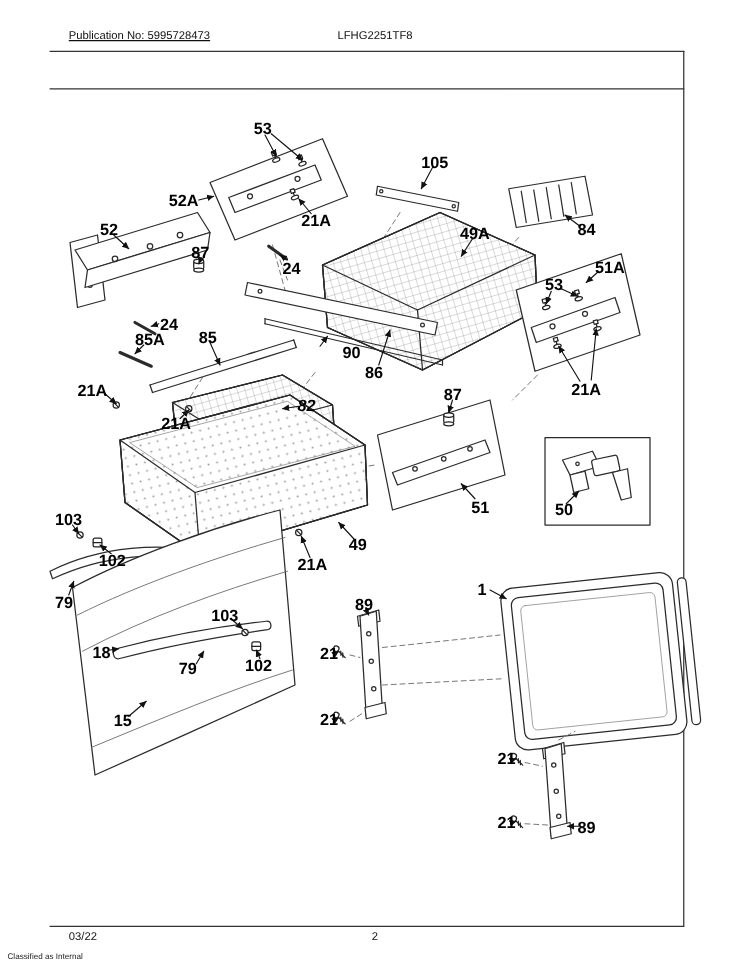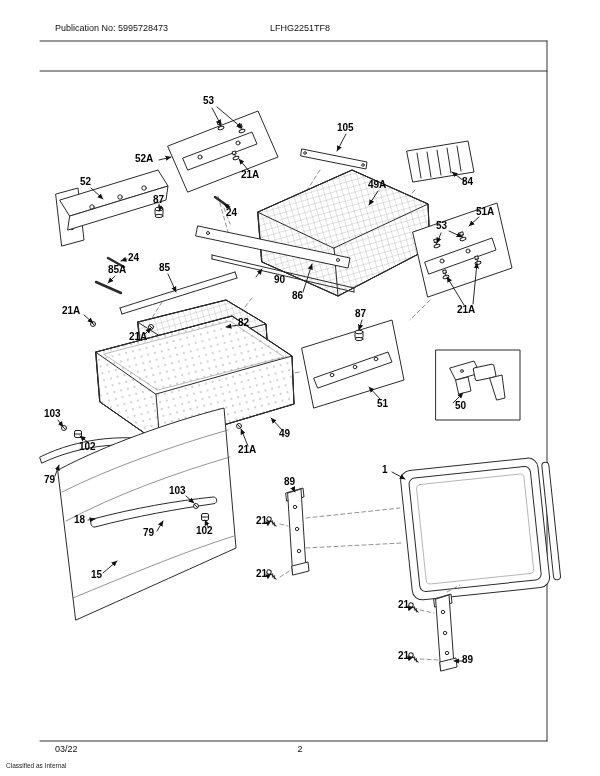--- a/index.html
+++ b/index.html
@@ -1,27 +1,27 @@
 <!DOCTYPE html>
 <html><head>
 <meta charset="utf-8">
 <style>
   html,body{margin:0;padding:0;background:#fff;}
   .page{position:relative;width:600px;height:776px;background:#ffffff;
         font-family:"Liberation Sans",sans-serif;overflow:hidden;color:#111;}
   .diagram{position:absolute;left:0;top:0;width:600px;height:776px;}
-  .hdr-pub{position:absolute;left:55px;top:23px;font-size:9px;}
+  .hdr-pub{position:absolute;left:55px;top:23px;font-size:9px;text-decoration:underline;}
   .hdr-model{position:absolute;left:0;right:0;top:23px;text-align:center;font-size:9px;}
   .hdr-title{position:absolute;left:0;right:0;top:50px;text-align:center;
              font-size:11.5px;font-weight:bold;color:#00008B;letter-spacing:.3px;}
   .ftr-date{position:absolute;left:55px;top:744px;font-size:9px;}
   .ftr-page{position:absolute;left:0;right:0;top:744px;text-align:center;font-size:9px;}
   .ftr-class{position:absolute;left:6px;top:762px;font-size:6.5px;color:#222;}
   .callout-layer{position:absolute;left:0;top:0;width:600px;height:776px;pointer-events:none;}
-  .callout{position:absolute;font-size:10px;font-weight:bold;color:#000;line-height:1;}
+  .callout{position:absolute;font-size:13px;font-weight:bold;color:#000;line-height:1;}
 </style>
 </head>
 <body>
 
 <div class="page">
 
   <svg class="diagram" viewBox="0 0 600 776" xmlns="http://www.w3.org/2000/svg">
     <defs>
       <marker id="arr" markerWidth="7" markerHeight="7" refX="6" refY="3.5" orient="auto">
         <path d="M0,0.6 L6.4,3.5 L0,6.4 Z" fill="#111" stroke="none"></path>
@@ -327,25 +327,25 @@
       <span class="callout" style="left: 226px; top: 208px;">24</span>
       <span class="callout" style="left: 476px; top: 207px;">51A</span>
       <span class="callout" style="left: 436px; top: 221px;">53</span>
       <span class="callout" style="left: 128px; top: 253px;">24</span>
       <span class="callout" style="left: 108px; top: 265px;">85A</span>
       <span class="callout" style="left: 159px; top: 263px;">85</span>
       <span class="callout" style="left: 249px; top: 275px; padding-left: 25px;">90</span>
       <span class="callout" style="left: 292px; top: 291px;">86</span>
       <span class="callout" style="left: 457px; top: 305px;">21A</span>
       <span class="callout" style="left: 62px; top: 306px;">21A</span>
-      <span class="callout" style="left: 238px; top: 318px;">82</span>
+      <span class="callout" style="left: 238px; top: 318px; font-style: italic;">82</span>
       <span class="callout" style="left: 355px; top: 309px;">87</span>
       <span class="callout" style="left: 129px; top: 332px;">21A</span>
       <span class="callout" style="left: 377px; top: 399px;">51</span>
-      <span class="callout" style="left: 444px; top: 401px; margin-left: 11px;">50</span>
+      <span class="callout" style="left: 444px; top: 401px;">50</span>
       <span class="callout" style="left: 44px; top: 409px;">103</span>
       <span class="callout" style="left: 79px; top: 442px;">102</span>
       <span class="callout" style="left: 279px; top: 429px;">49</span>
       <span class="callout" style="left: 238px; top: 445px;">21A</span>
       <span class="callout" style="left: 44px; top: 475px;">79</span>
       <span class="callout" style="left: 382px; top: 465px;">1</span>
       <span class="callout" style="left: 284px; top: 477px;">89</span>
       <span class="callout" style="left: 74px; top: 515px;">18</span>
       <span class="callout" style="left: 169px; top: 486px;">103</span>
       <span class="callout" style="left: 143px; top: 528px;">79</span>

